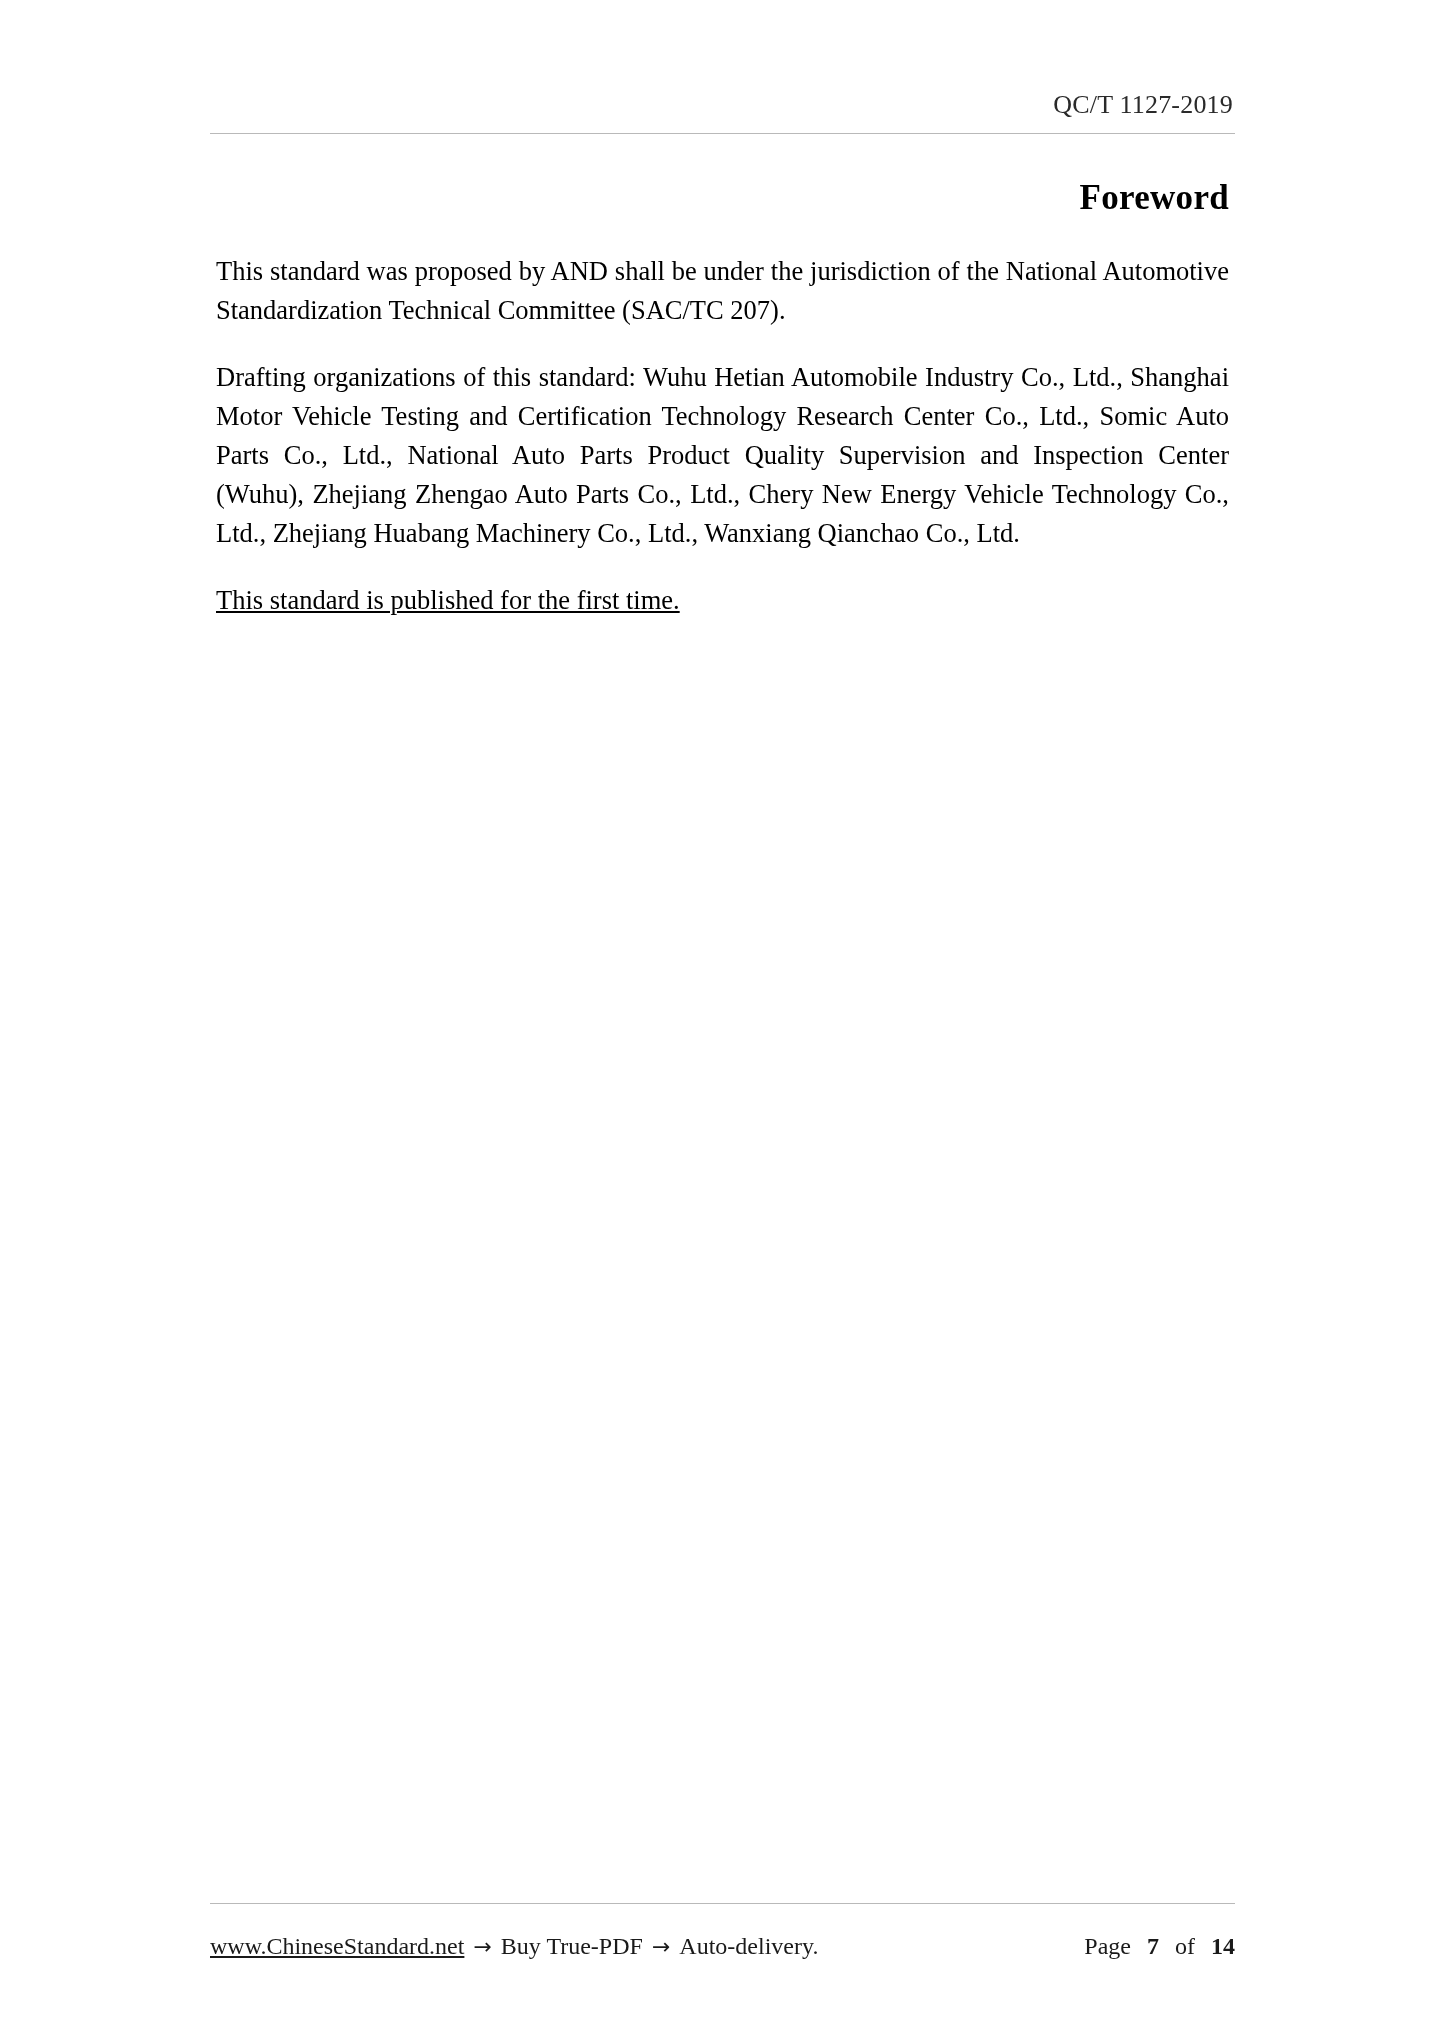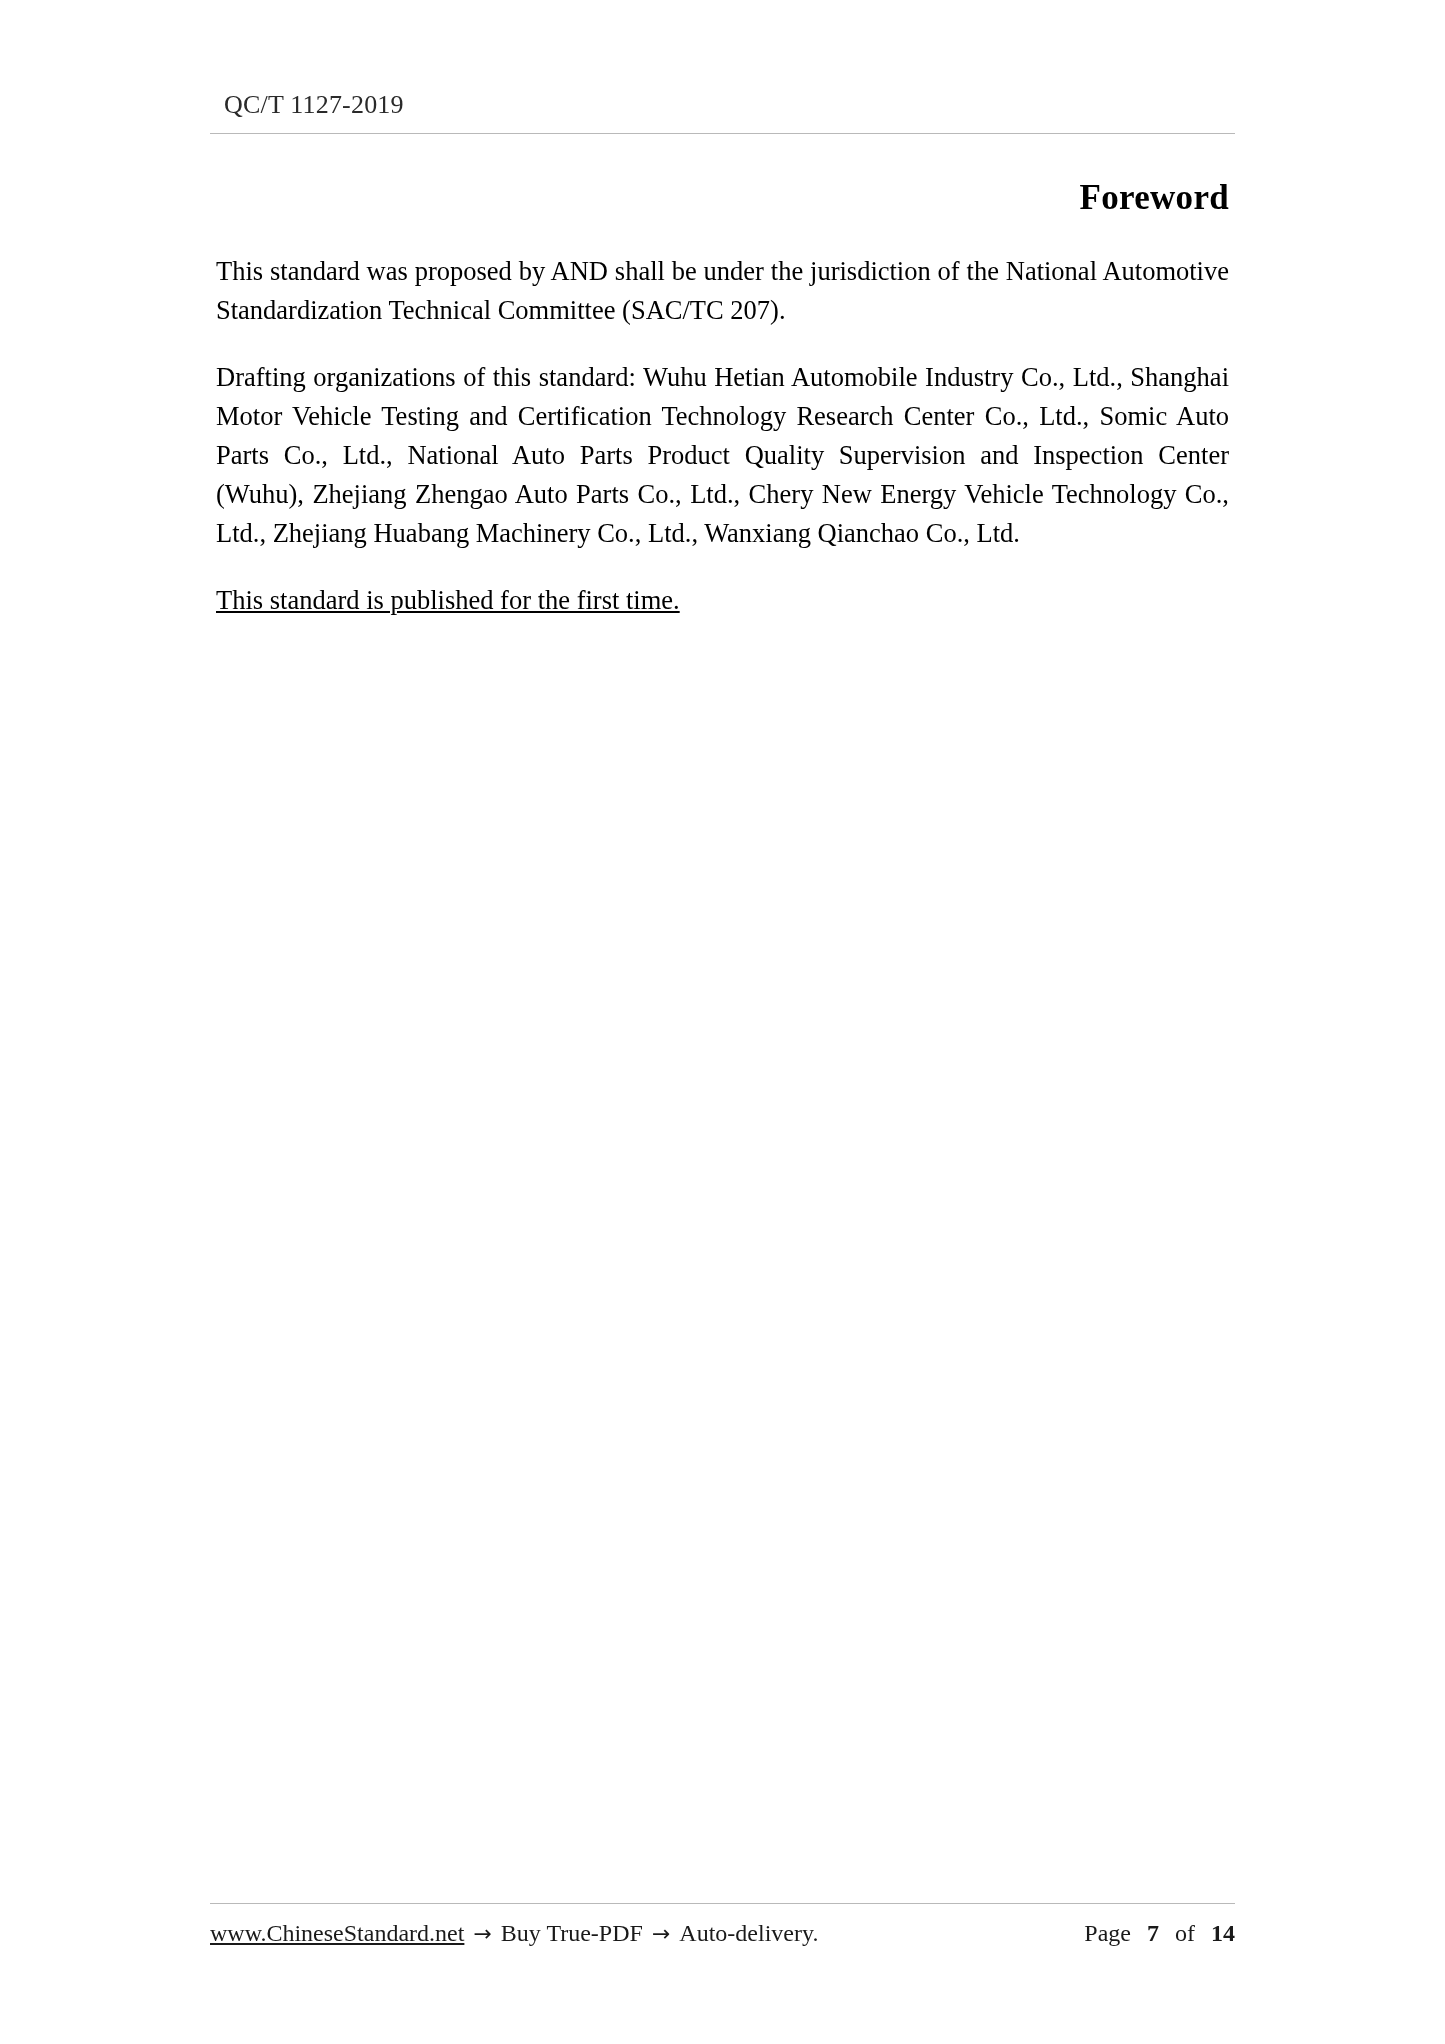--- a/index.html
+++ b/index.html
@@ -16,23 +16,23 @@
     overflow: hidden;
   }
   .page {
     position: absolute;
     inset: 0;
     background: #ffffff;
   }
   .header {
     position: absolute;
     top: 90px;
-    left: 224px;
+    left: 208px;
     width: 1025px;
-    text-align: left;
+    text-align: right;
     font-size: 26px;
     color: #2a2a2a;
     letter-spacing: 0.2px;
   }
   .header-rule {
     position: absolute;
     top: 133px;
     left: 210px;
     width: 1025px;
     height: 1px;
@@ -73,21 +73,21 @@
   }
   .footer {
     position: absolute;
     top: 1920px;
     left: 210px;
     width: 1025px;
     height: 40px;
     font-size: 24px;
     color: #1a1a1a;
     display: flex;
-    align-items: flex-start;
+    align-items: flex-end;
   }
   .footer-left {
     display: flex;
     align-items: baseline;
     gap: 9px;
     white-space: nowrap;
   }
   .footer-site {
     text-decoration: underline;
     color: #1a1a1a;

